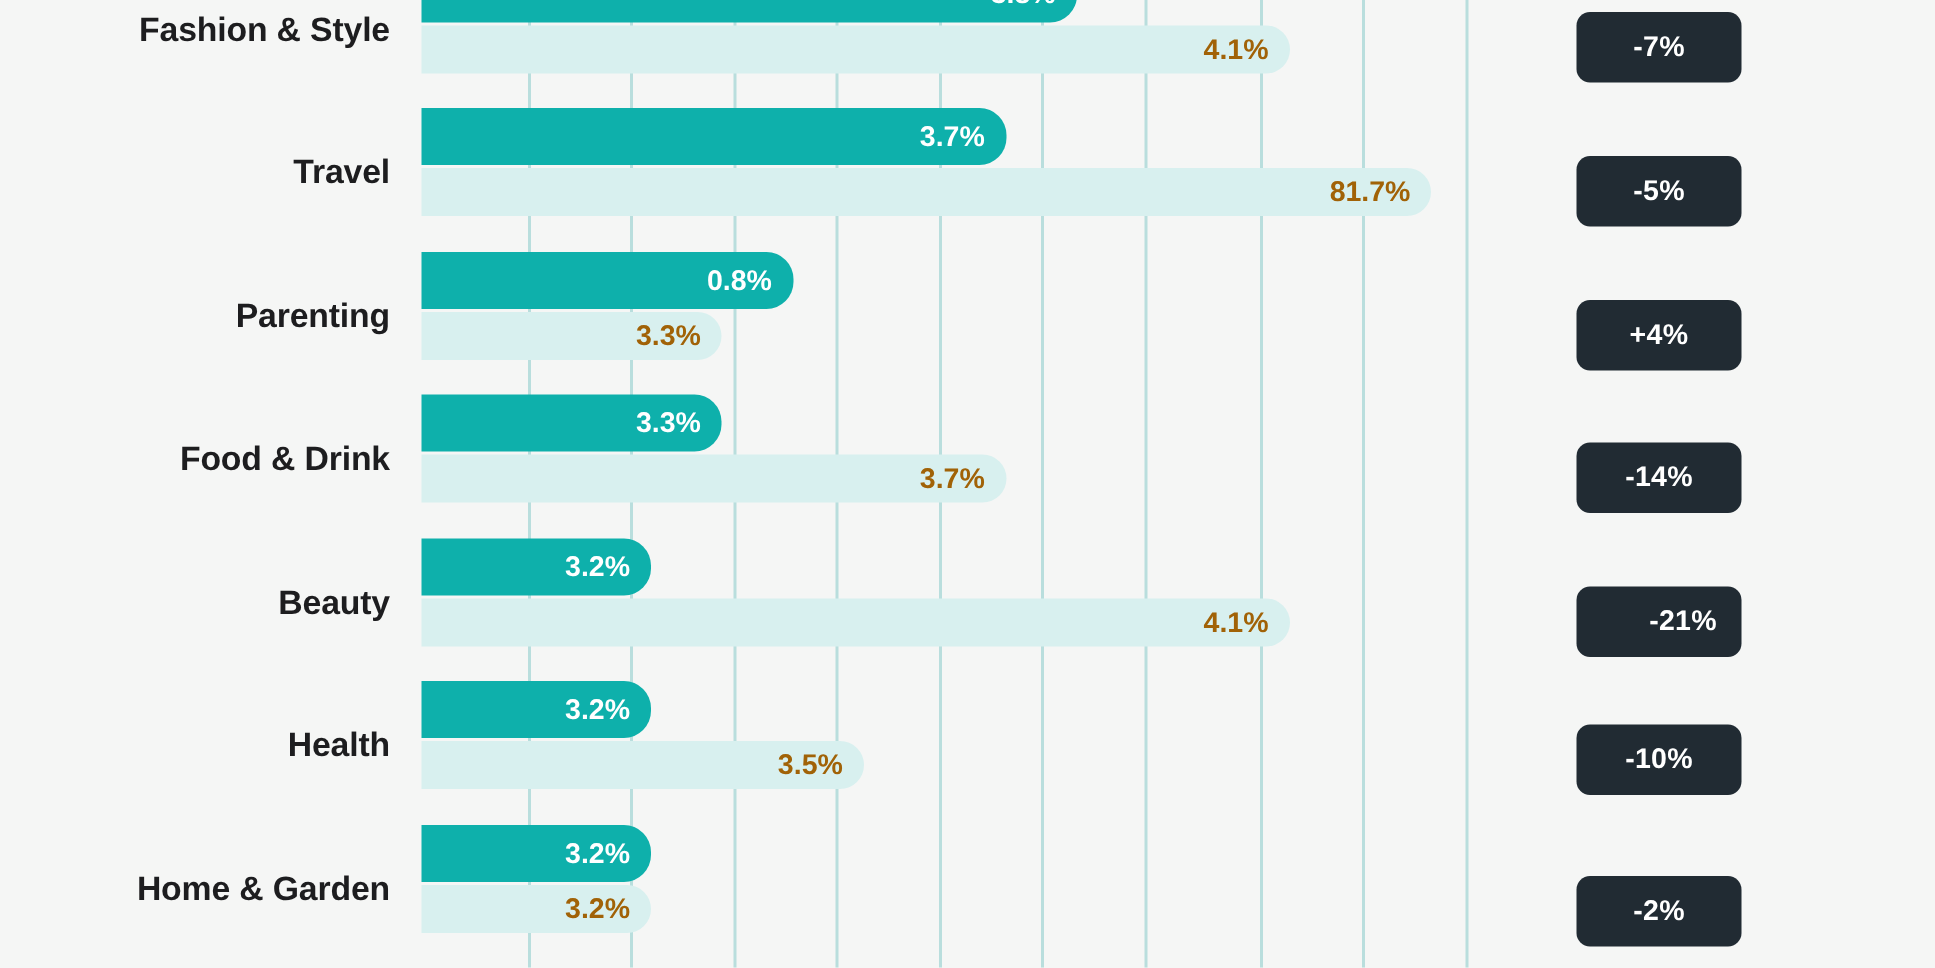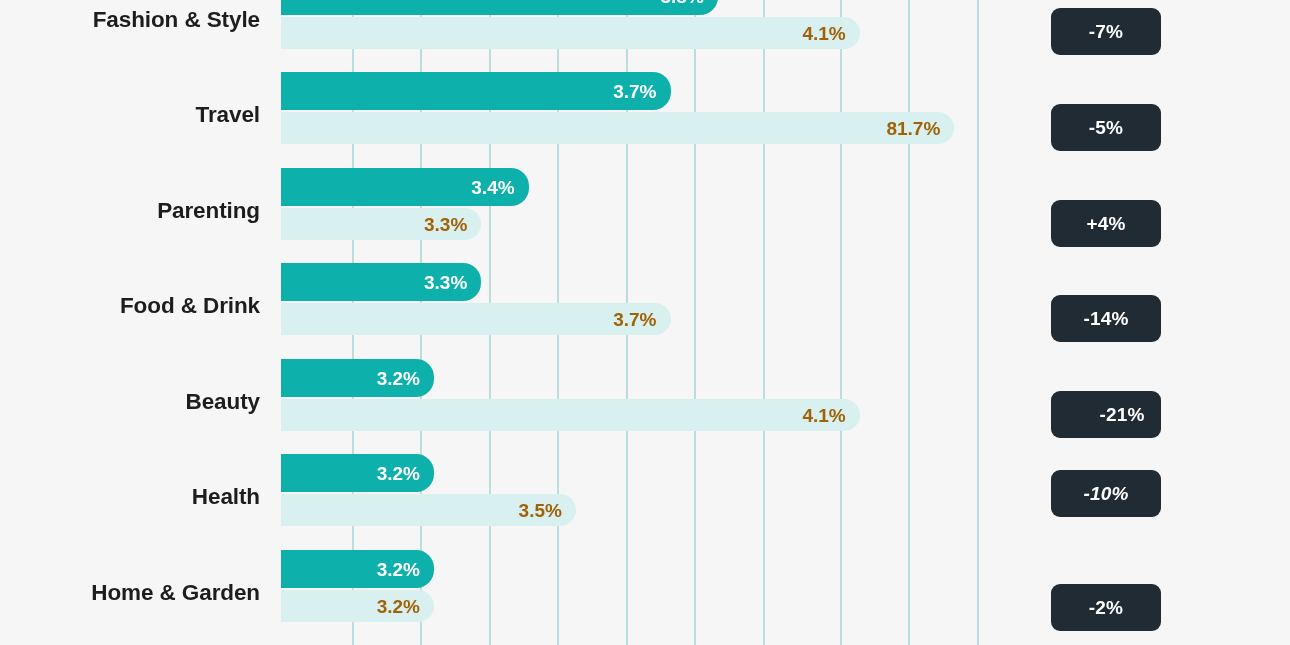--- a/index.html
+++ b/index.html
@@ -116,21 +116,21 @@
         <div class="bar previous" style="top: 40px; width: 673.3px;">
           <span class="bar-value">81.7%</span>
         </div>
       </div>
       <div class="badge" style="top: 104px;">
         <span class="badge-text">-5%</span>
       </div>
       <div class="row" style="top: 168px;">
         <div class="cat-label" style="top: 30px;">Parenting</div>
         <div class="bar current" style="top: 0px; width: 247.6px;">
-          <span class="bar-value">3.4%</span>
+          <span class="bar-value">0.8%</span>
         </div>
         <div class="bar previous" style="top: 40px; width: 200.3px;">
           <span class="bar-value">3.3%</span>
         </div>
       </div>
       <div class="badge" style="top: 200px;">
         <span class="badge-text">+4%</span>
       </div>
       <div class="row" style="top: 263px;">
         <div class="cat-label" style="top: 30px;">Food &amp; Drink</div>
@@ -158,21 +158,21 @@
       </div>
       <div class="row" style="top: 454px;">
         <div class="cat-label" style="top: 30px;">Health</div>
         <div class="bar current" style="top: 0px; width: 153px;">
           <span class="bar-value">3.2%</span>
         </div>
         <div class="bar previous" style="top: 40px; width: 294.9px;">
           <span class="bar-value">3.5%</span>
         </div>
       </div>
-      <div class="badge" style="top: 470px; font-style: italic;">
+      <div class="badge" style="top: 483px;">
         <span class="badge-text">-10%</span>
       </div>
       <div class="row" style="top: 550px;">
         <div class="cat-label" style="top: 30px;">Home &amp; Garden</div>
         <div class="bar current" style="top: 0px; width: 153px;">
           <span class="bar-value">3.2%</span>
         </div>
         <div class="bar previous" style="top: 40px; width: 153px;">
           <span class="bar-value">3.2%</span>
         </div>

